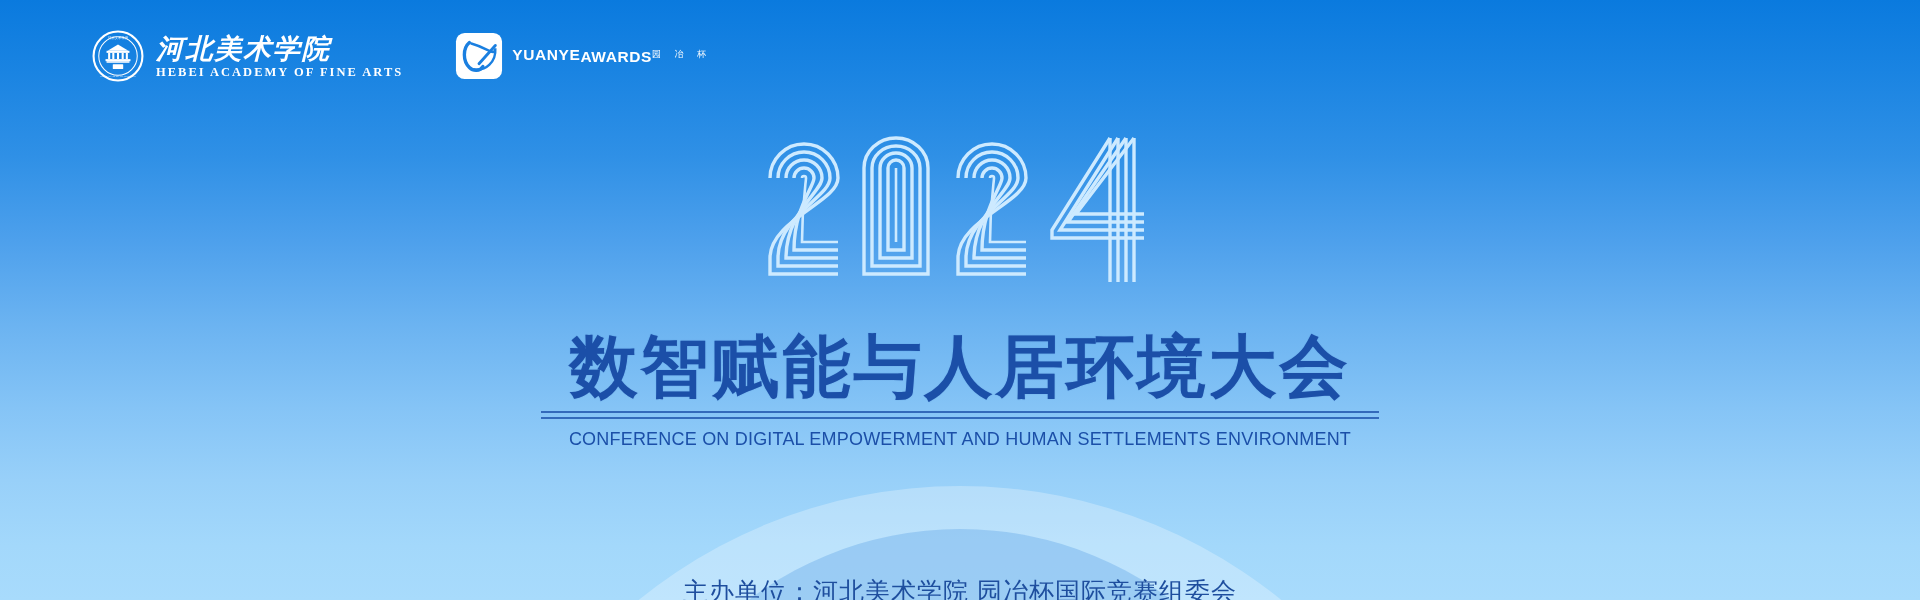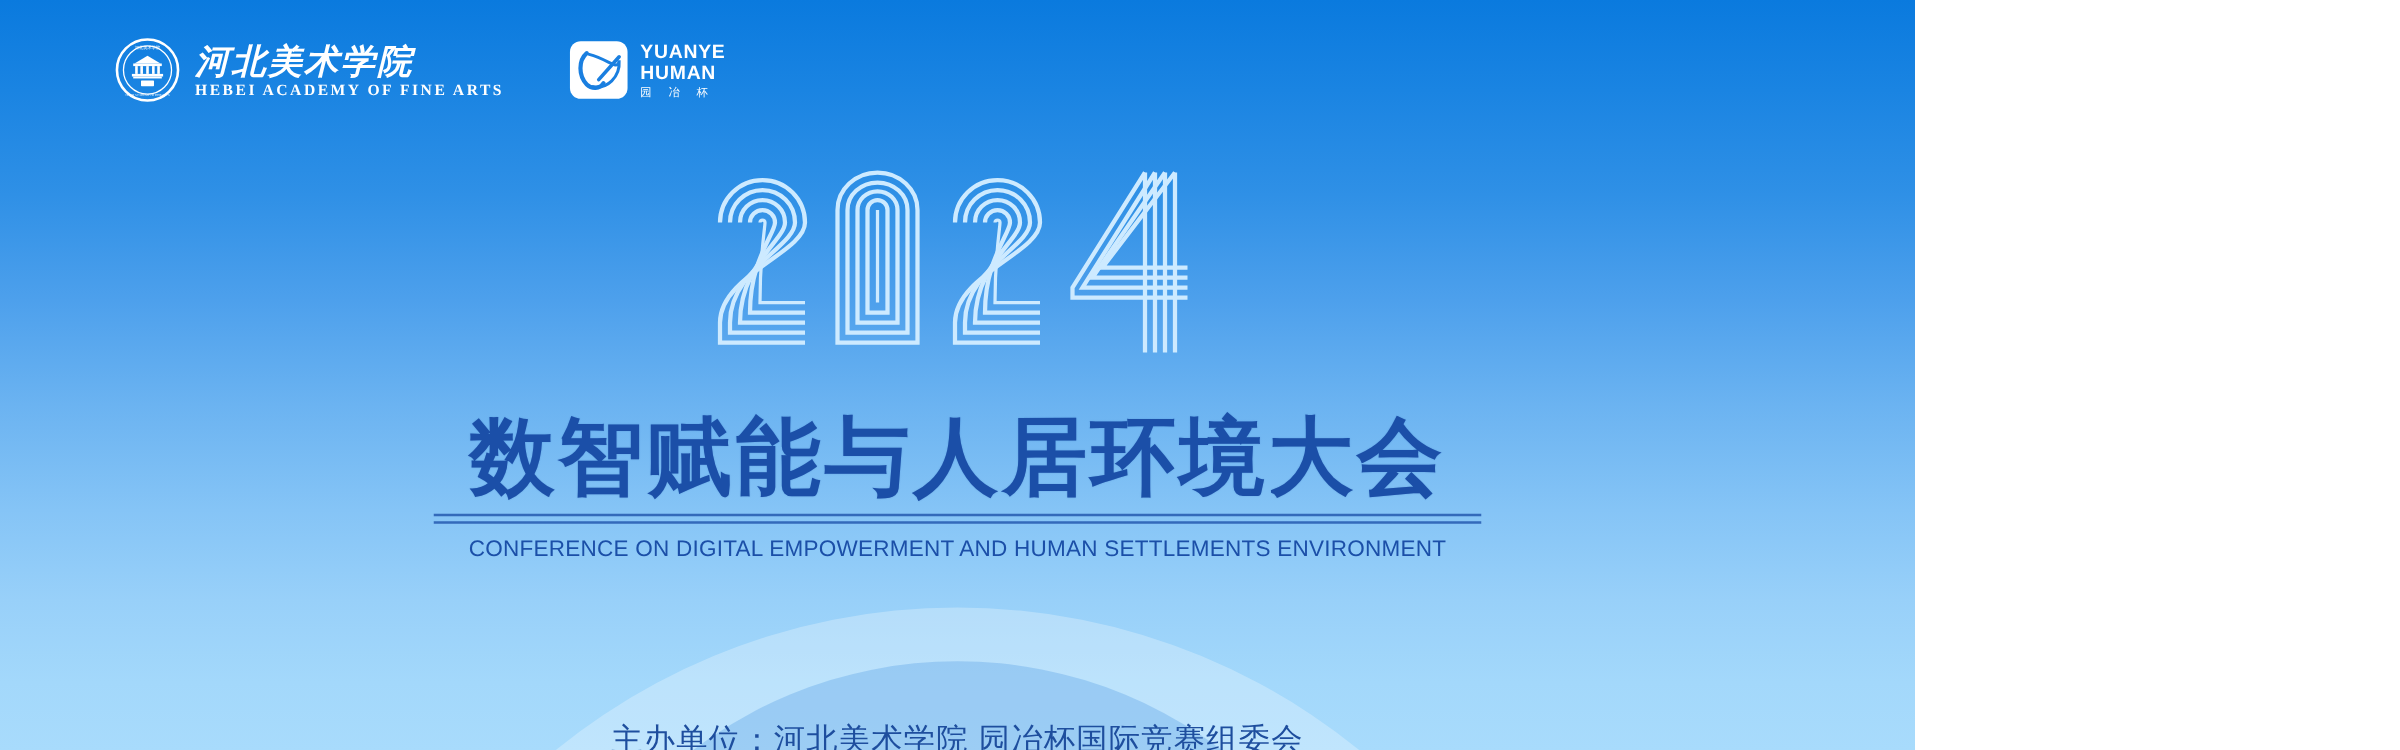--- a/index.html
+++ b/index.html
@@ -2,21 +2,21 @@
 <html><head>
 <meta charset="utf-8">
 <style>
   html, body {
     margin: 0;
     padding: 0;
     background: #ffffff;
   }
   #banner {
     position: relative;
-    width: 1532px;
+    width: 1920px;
     height: 600px;
     overflow: hidden;
     font-family: "Liberation Sans", "DejaVu Sans", sans-serif;
     background: linear-gradient(to bottom,
         #0a7ade 0%,
         #1a84e2 12%,
         #2f90e6 26%,
         #4da0ec 40%,
         #6bb3f1 54%,
         #85c4f6 68%,
@@ -94,21 +94,20 @@
     align-items: center;
     gap: 9px;
   }
   .yuanye-mark {
     width: 48px;
     height: 48px;
     flex: 0 0 48px;
   }
   .yuanye-words {
     display: flex;
-    flex-direction: column;
     align-items: flex-start;
     line-height: 1;
   }
   .yuanye-en1, .yuanye-en2 {
     color: #ffffff;
     font-weight: bold;
     font-size: 15.5px;
     letter-spacing: 0.6px;
   }
   .yuanye-en2 { margin-top: 2px; }
@@ -226,21 +225,21 @@
 
     <div class="yuanye-logo">
       <svg class="yuanye-mark" viewBox="0 0 100 100">
         <rect x="2" y="2" width="96" height="96" rx="18" fill="#ffffff"></rect>
         <path d="M30 22 C16 34 16 60 30 74 C38 82 52 82 58 72" fill="none" stroke="#1a7fe0" stroke-width="7" stroke-linecap="round"></path>
         <path d="M34 24 C70 34 82 52 84 34 C86 62 64 82 40 78" fill="none" stroke="#1a7fe0" stroke-width="5" stroke-linecap="round"></path>
         <path d="M84 28 L50 66" stroke="#1a7fe0" stroke-width="6" stroke-linecap="round"></path>
       </svg>
       <div class="yuanye-words">
         <div class="yuanye-en1">YUANYE</div>
-        <div class="yuanye-en2">HUMAN</div>
+        <div class="yuanye-en2">AWARDS</div>
         <div class="yuanye-cn">园 冶 杯</div>
       </div>
     </div>
 
   </div>
 
   <div class="year-wrap">
     <svg class="year-svg" viewBox="0 0 400 160">
       <defs>
 

